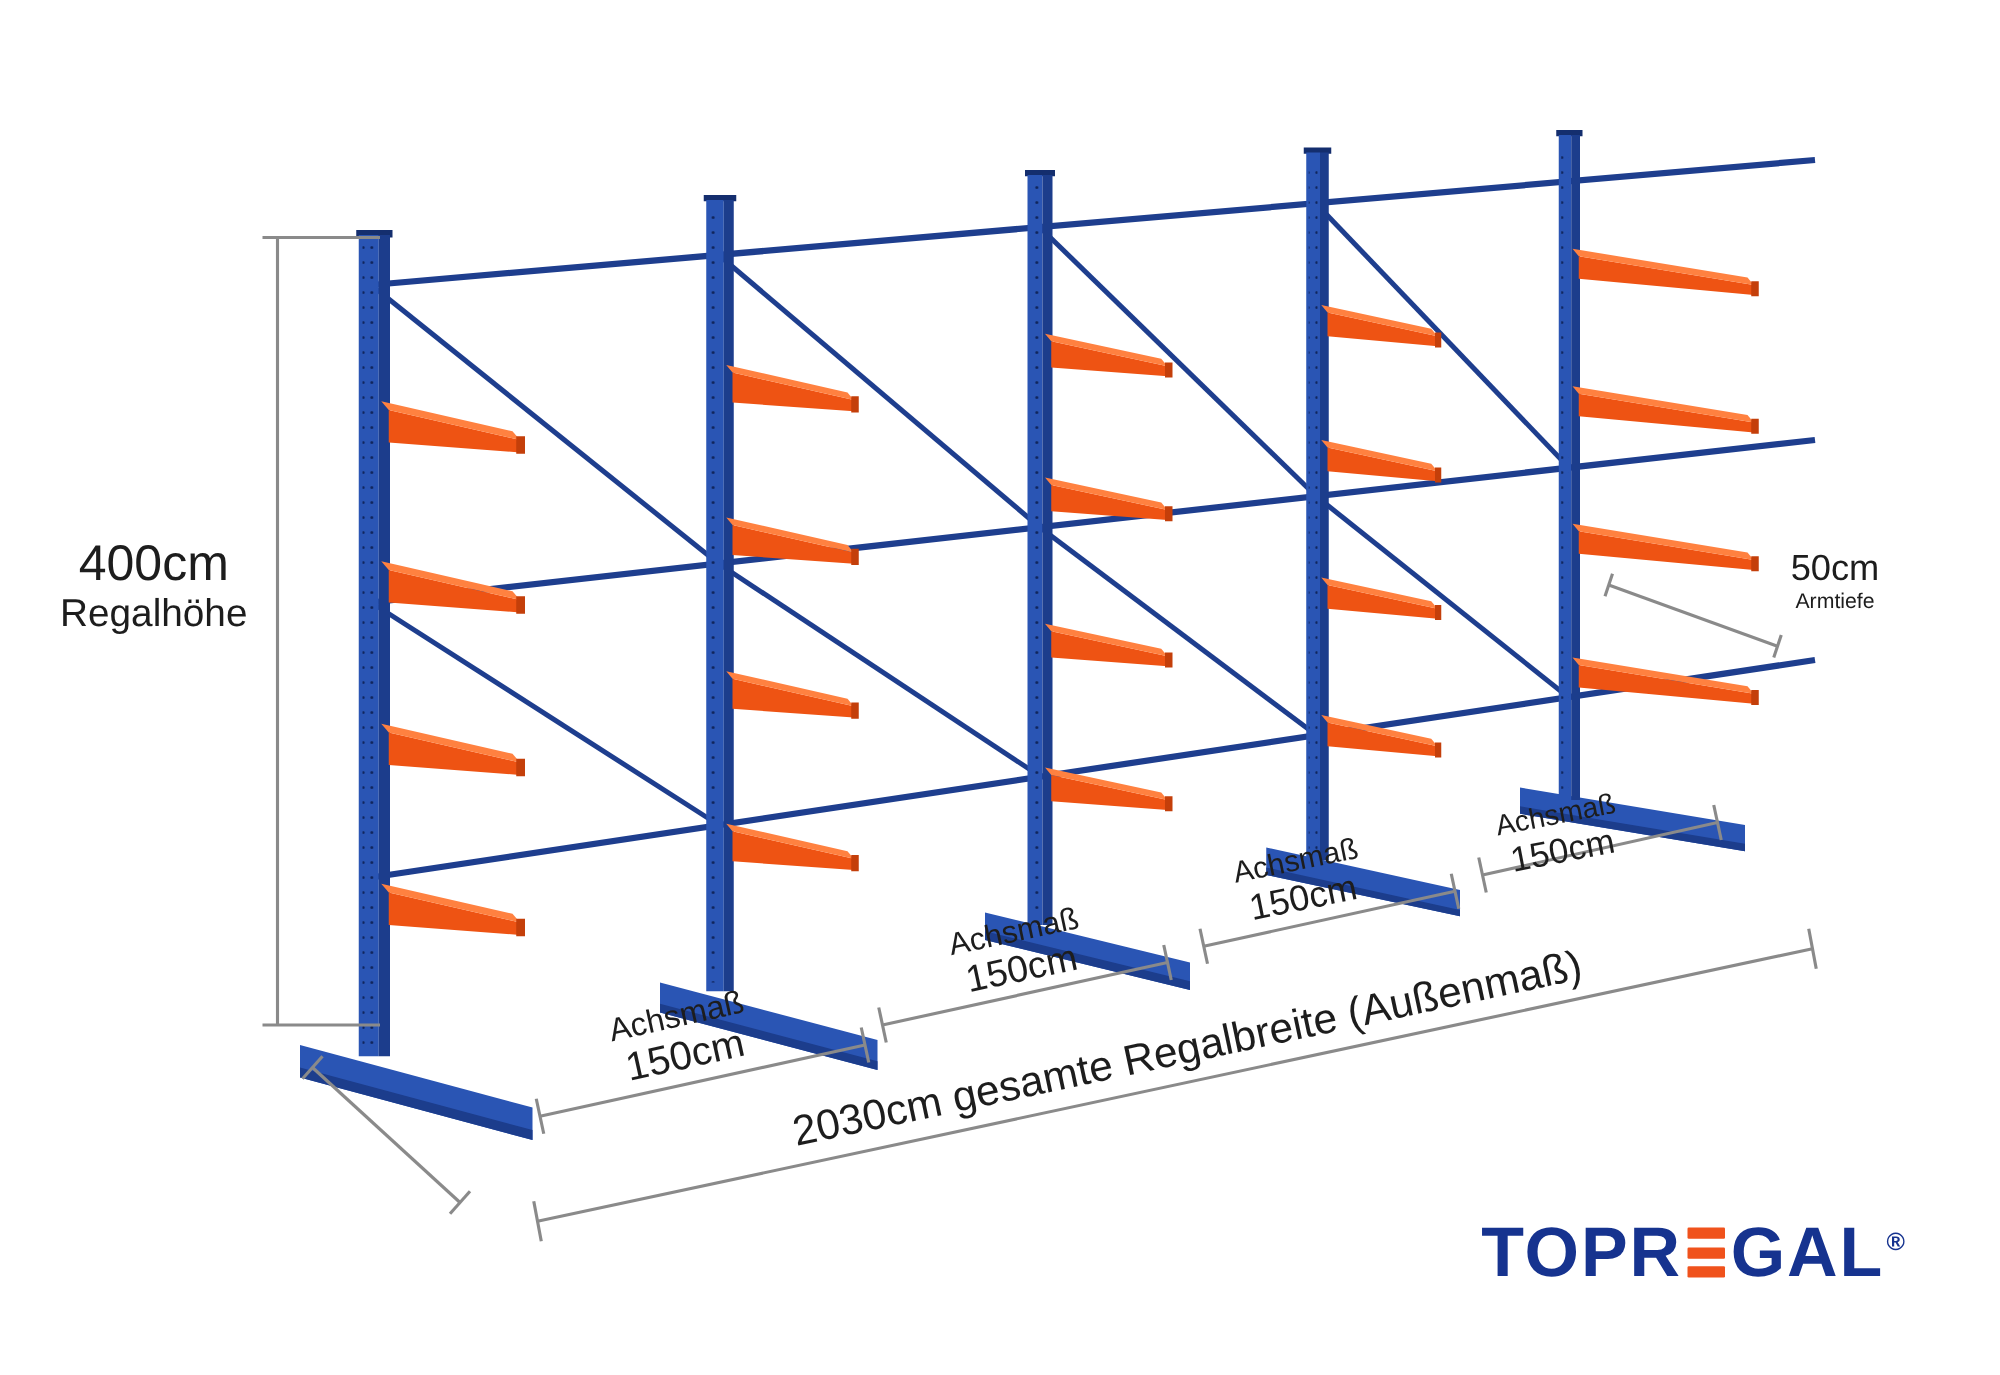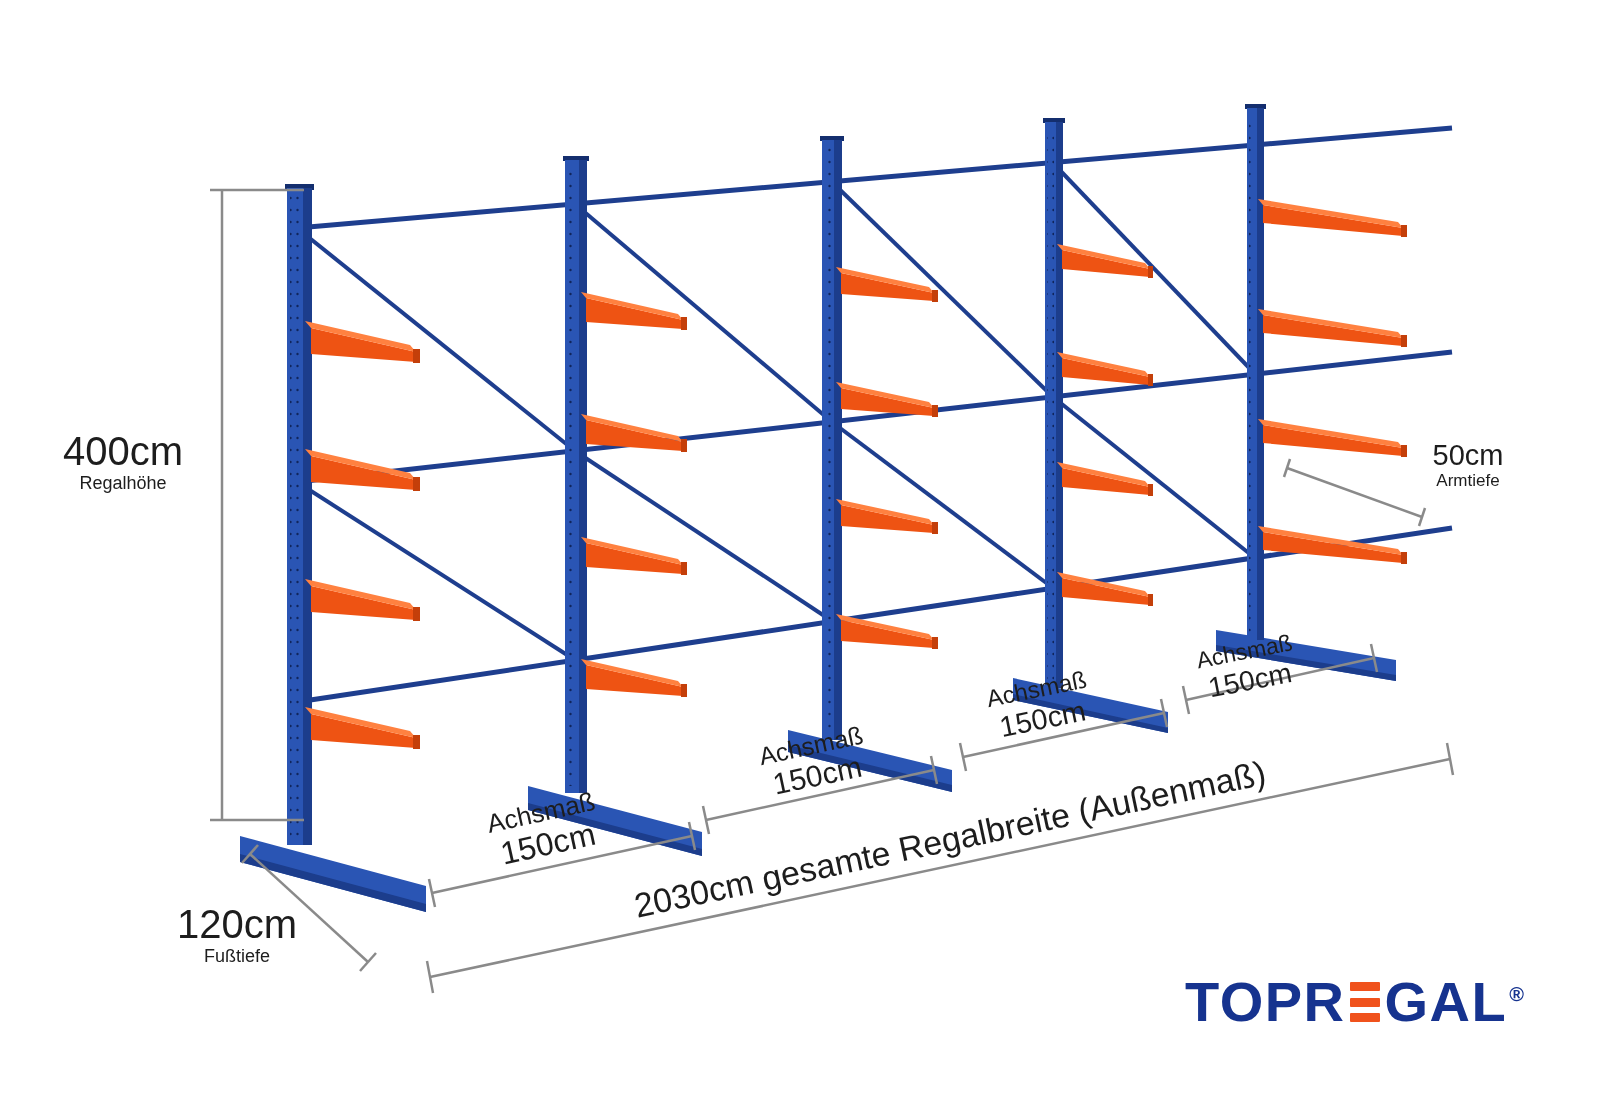--- a/index.html
+++ b/index.html
@@ -2,21 +2,21 @@
 <html><head>
 <meta charset="utf-8">
 <style>
   html,body{margin:0;padding:0;background:#ffffff;}
   body{width:1600px;height:1100px;overflow:hidden;font-family:"Liberation Sans",sans-serif;}
   #stage{position:relative;width:1600px;height:953px;background:#ffffff;}
   #stage svg{position:absolute;left:0;top:0;}
 
   .lbl{position:absolute;color:#1d1d1d;text-align:center;}
   .lbl .big{display:block;font-size:40px;line-height:1.08;font-weight:400;}
-  .lbl .sub{display:block;font-size:18px;line-height:1.15;}
+  .lbl .sub{display:block;font-size:31px;line-height:1.15;}
 
   #arm-depth-label .big{font-size:29px;}
   #arm-depth-label .sub{font-size:17px;}
 
   .achs{position:absolute;color:#1d1d1d;text-align:center;}
   .achs .l1{display:block;line-height:1.12;}
   .achs .l2{display:block;line-height:1.12;}
   #achs-1{left:450px;top:798px;width:190px;transform:rotate(-12.5deg);}
   #achs-1 .l1{font-size:26px;} #achs-1 .l2{font-size:32px;}
   #achs-2{left:722px;top:731px;width:185px;transform:rotate(-12deg);}
@@ -243,24 +243,20 @@
       <line x1="1453" y1="775" x2="1447" y2="743"></line>
     </g>
   </g>
 </svg>
 
 <div class="lbl" id="height-label" style="left:48px;top:430px;width:150px;">
   <span class="big">400cm</span>
   <span class="sub">Regalhöhe</span>
 </div>
 
-<div class="lbl" id="foot-depth-label" style="left:172px;top:903px;width:130px;">
-  <span class="big">120cm</span>
-  <span class="sub">Fußtiefe</span>
-</div>
 
 <div class="lbl" id="arm-depth-label" style="left:1418px;top:440px;width:100px;">
   <span class="big">50cm</span>
   <span class="sub">Armtiefe</span>
 </div>
 
 <div class="achs" id="achs-1">
   <span class="l1">Achsmaß</span>
   <span class="l2">150cm</span>
 </div>

